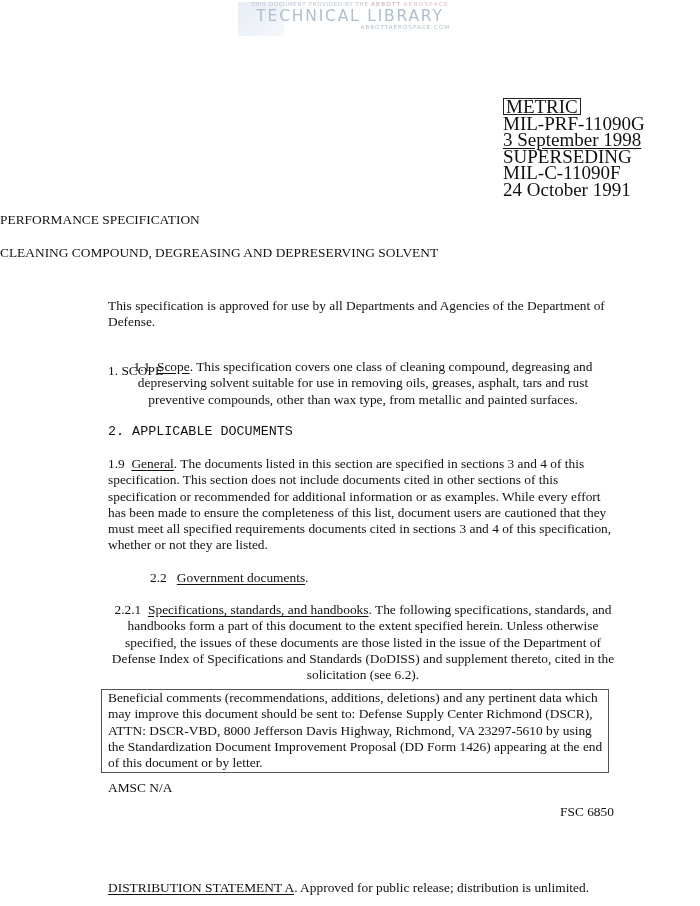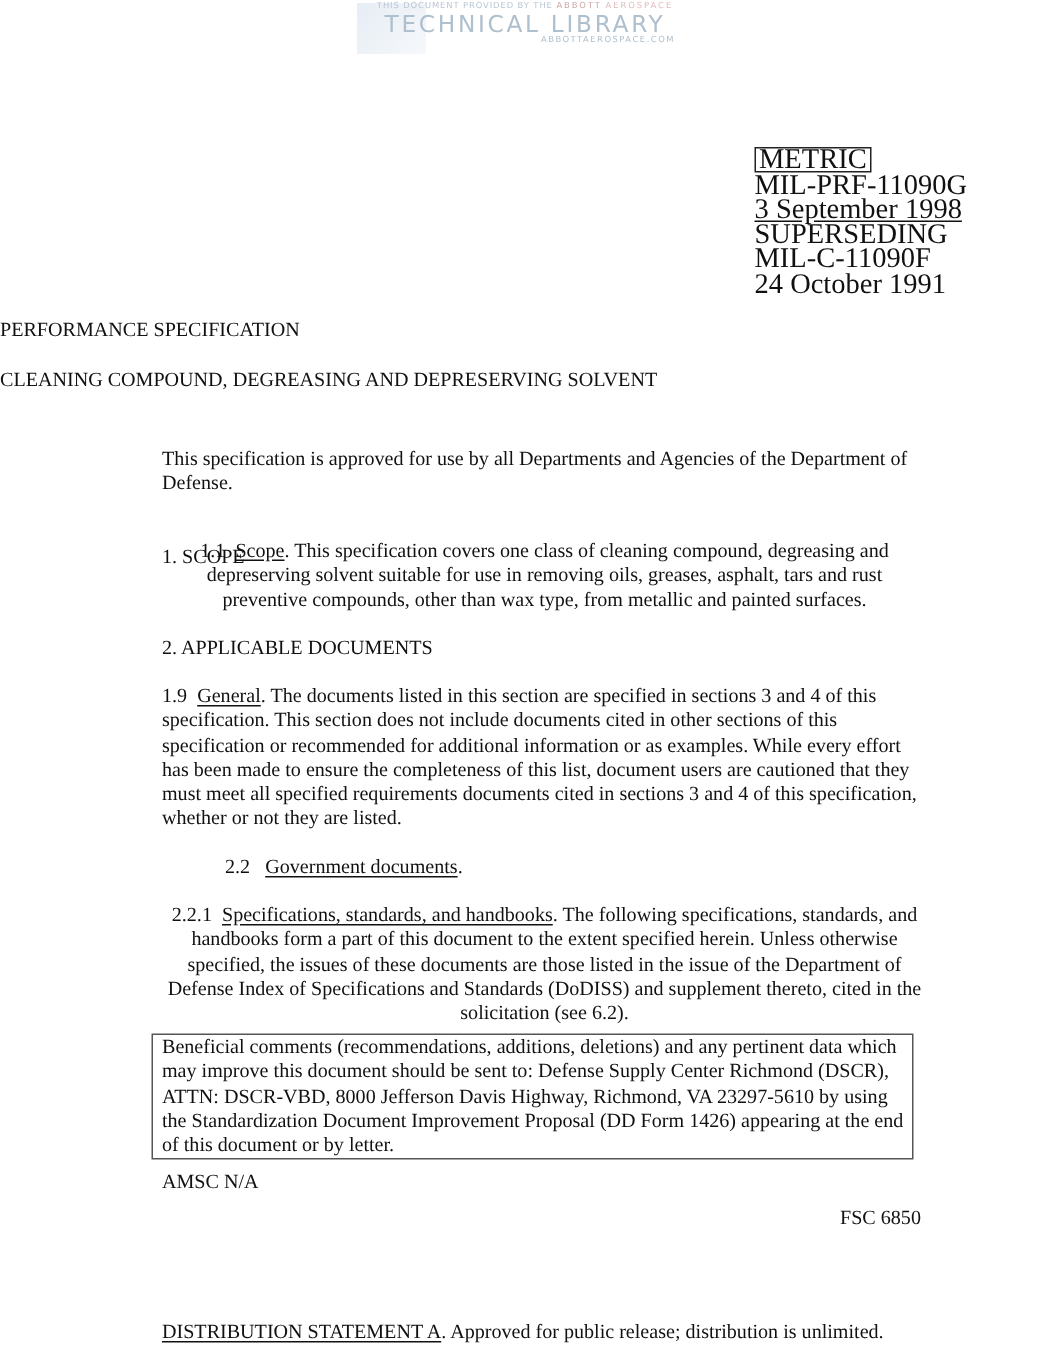--- a/index.html
+++ b/index.html
@@ -69,21 +69,21 @@
 
 <div class="p" style="top:278px;margin-top:20px;">This specification is approved for use by all Departments and Agencies of the Department of Defense.</div>
 
 <div class="p" style="top:327px;margin-top:36px;">1.  SCOPE</div>
 
 <div class="p" style="top:359px;text-align:center;">
   <span style="padding-left:0;"></span><span>1.1</span>&nbsp;
   <span class="u">Scope</span><span>.  This specification covers one class of cleaning compound, degreasing and depreserving solvent suitable for use in removing oils, greases, asphalt, tars and rust preventive compounds, other than wax type, from metallic and painted surfaces.</span>
 </div>
 
-<div class="p" style="top:424px;">2.  APPLICABLE DOCUMENTS</div>
+<div class="p" style="top:424px;font-family:Liberation Mono, monospace;">2.  APPLICABLE DOCUMENTS</div>
 
 <div class="p" style="top:456px;">
   <span>1.9</span>&nbsp;
   <span class="u">General</span><span>.  The documents listed in this section are specified in sections 3 and 4 of this specification.  This section does not include documents cited in other sections of this specification or recommended for additional information or as examples.  While every effort has been made to ensure the completeness of this list, document users are cautioned that they must meet all specified requirements documents cited in sections 3 and 4 of this specification, whether or not they are listed.</span>
 </div>
 
 <div class="p" style="top:570px;margin-left:42px;">
   <span>2.2</span>&nbsp;&nbsp;
   <span class="u">Government documents</span><span>.</span>
 </div>

